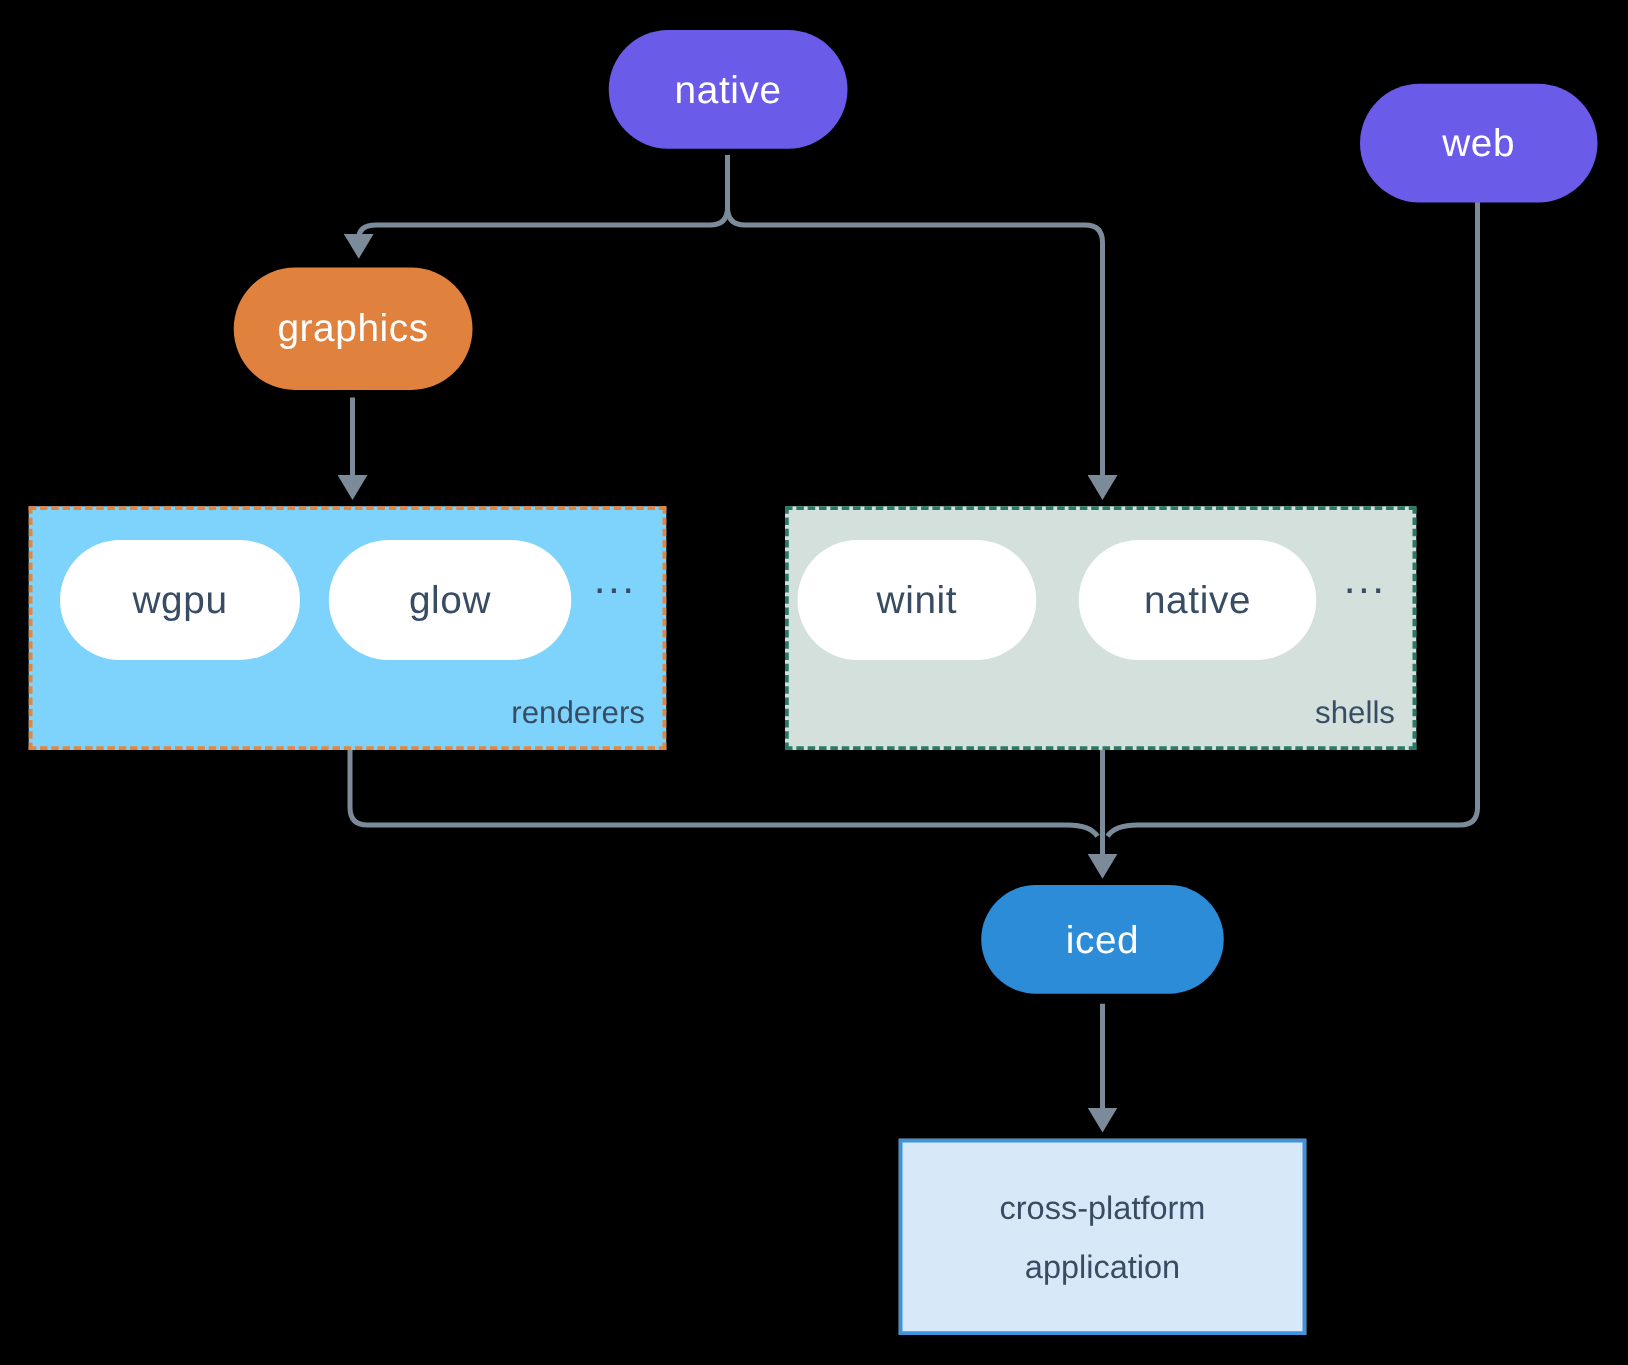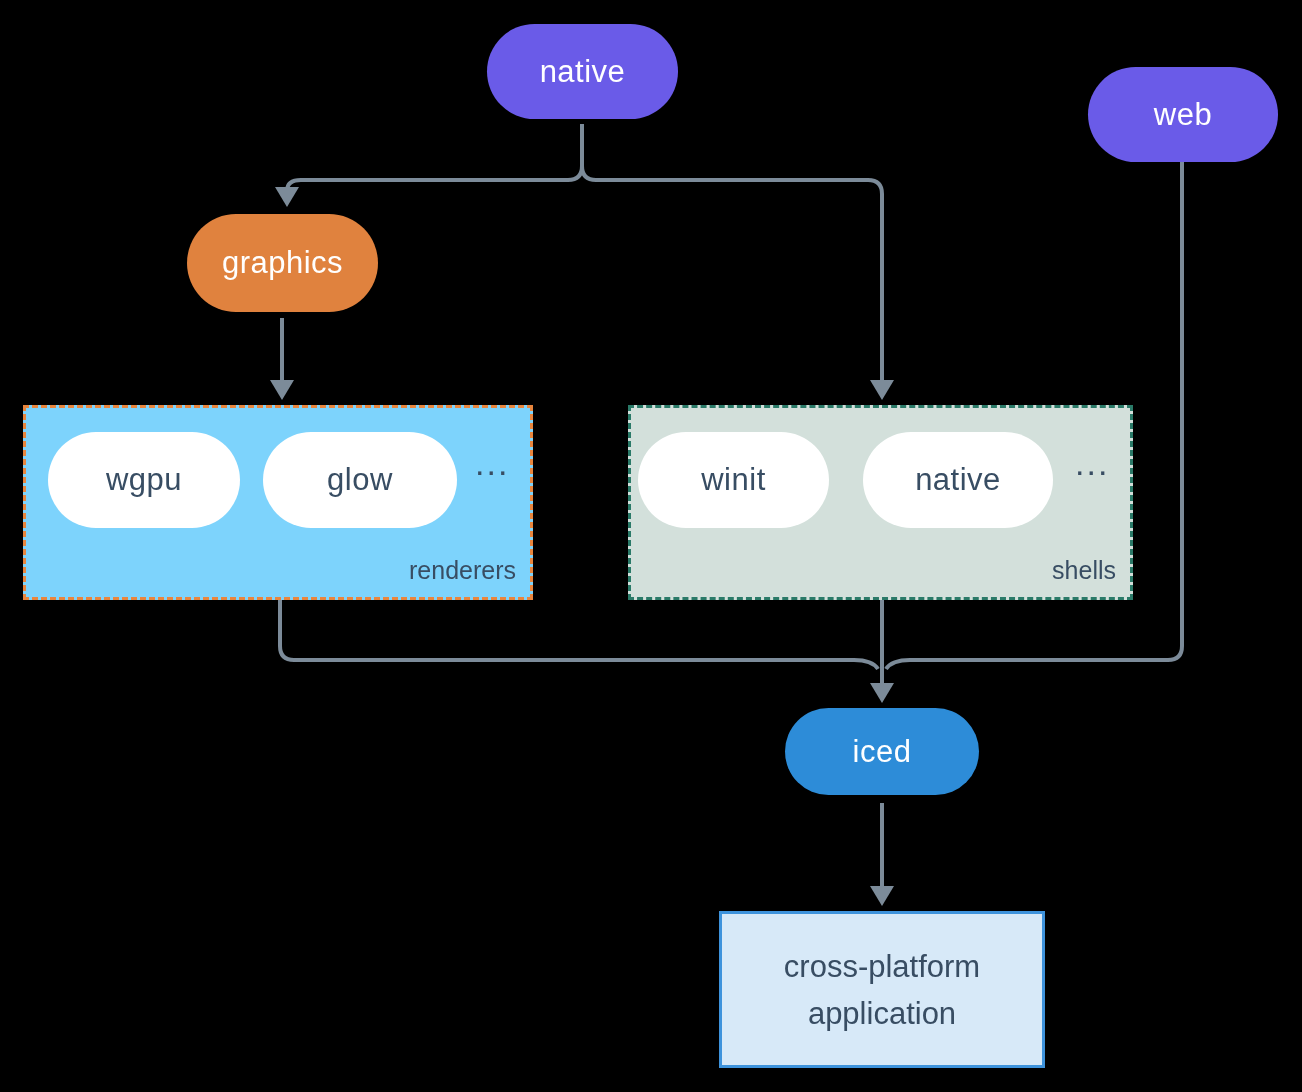--- a/index.html
+++ b/index.html
@@ -53,21 +53,21 @@
   #group-shells .ellipsis{left:444px;}
   .group-label{
     position:absolute;right:14px;bottom:12px;
     color:#384D63;font-size:25px;
   }
   #node-application{
     position:absolute;left:719px;top:911px;width:326px;height:157px;
     box-sizing:border-box;
     background:#D7E9F8;border:3px solid #3E93DC;
     display:flex;flex-direction:column;align-items:center;justify-content:center;
-    color:#384D63;font-size:31px;line-height:47px;
+    color:#384D63;font-size:26px;line-height:47px;
   }
 </style>
 </head>
 <body>
 
 <div id="canvas">
 
   <svg id="edges" viewBox="0 0 1302 1092" xmlns="http://www.w3.org/2000/svg">
     <defs>
       <marker id="arrow" viewBox="0 0 5 6" markerWidth="5" markerHeight="6" refX="1" refY="3" orient="auto">

